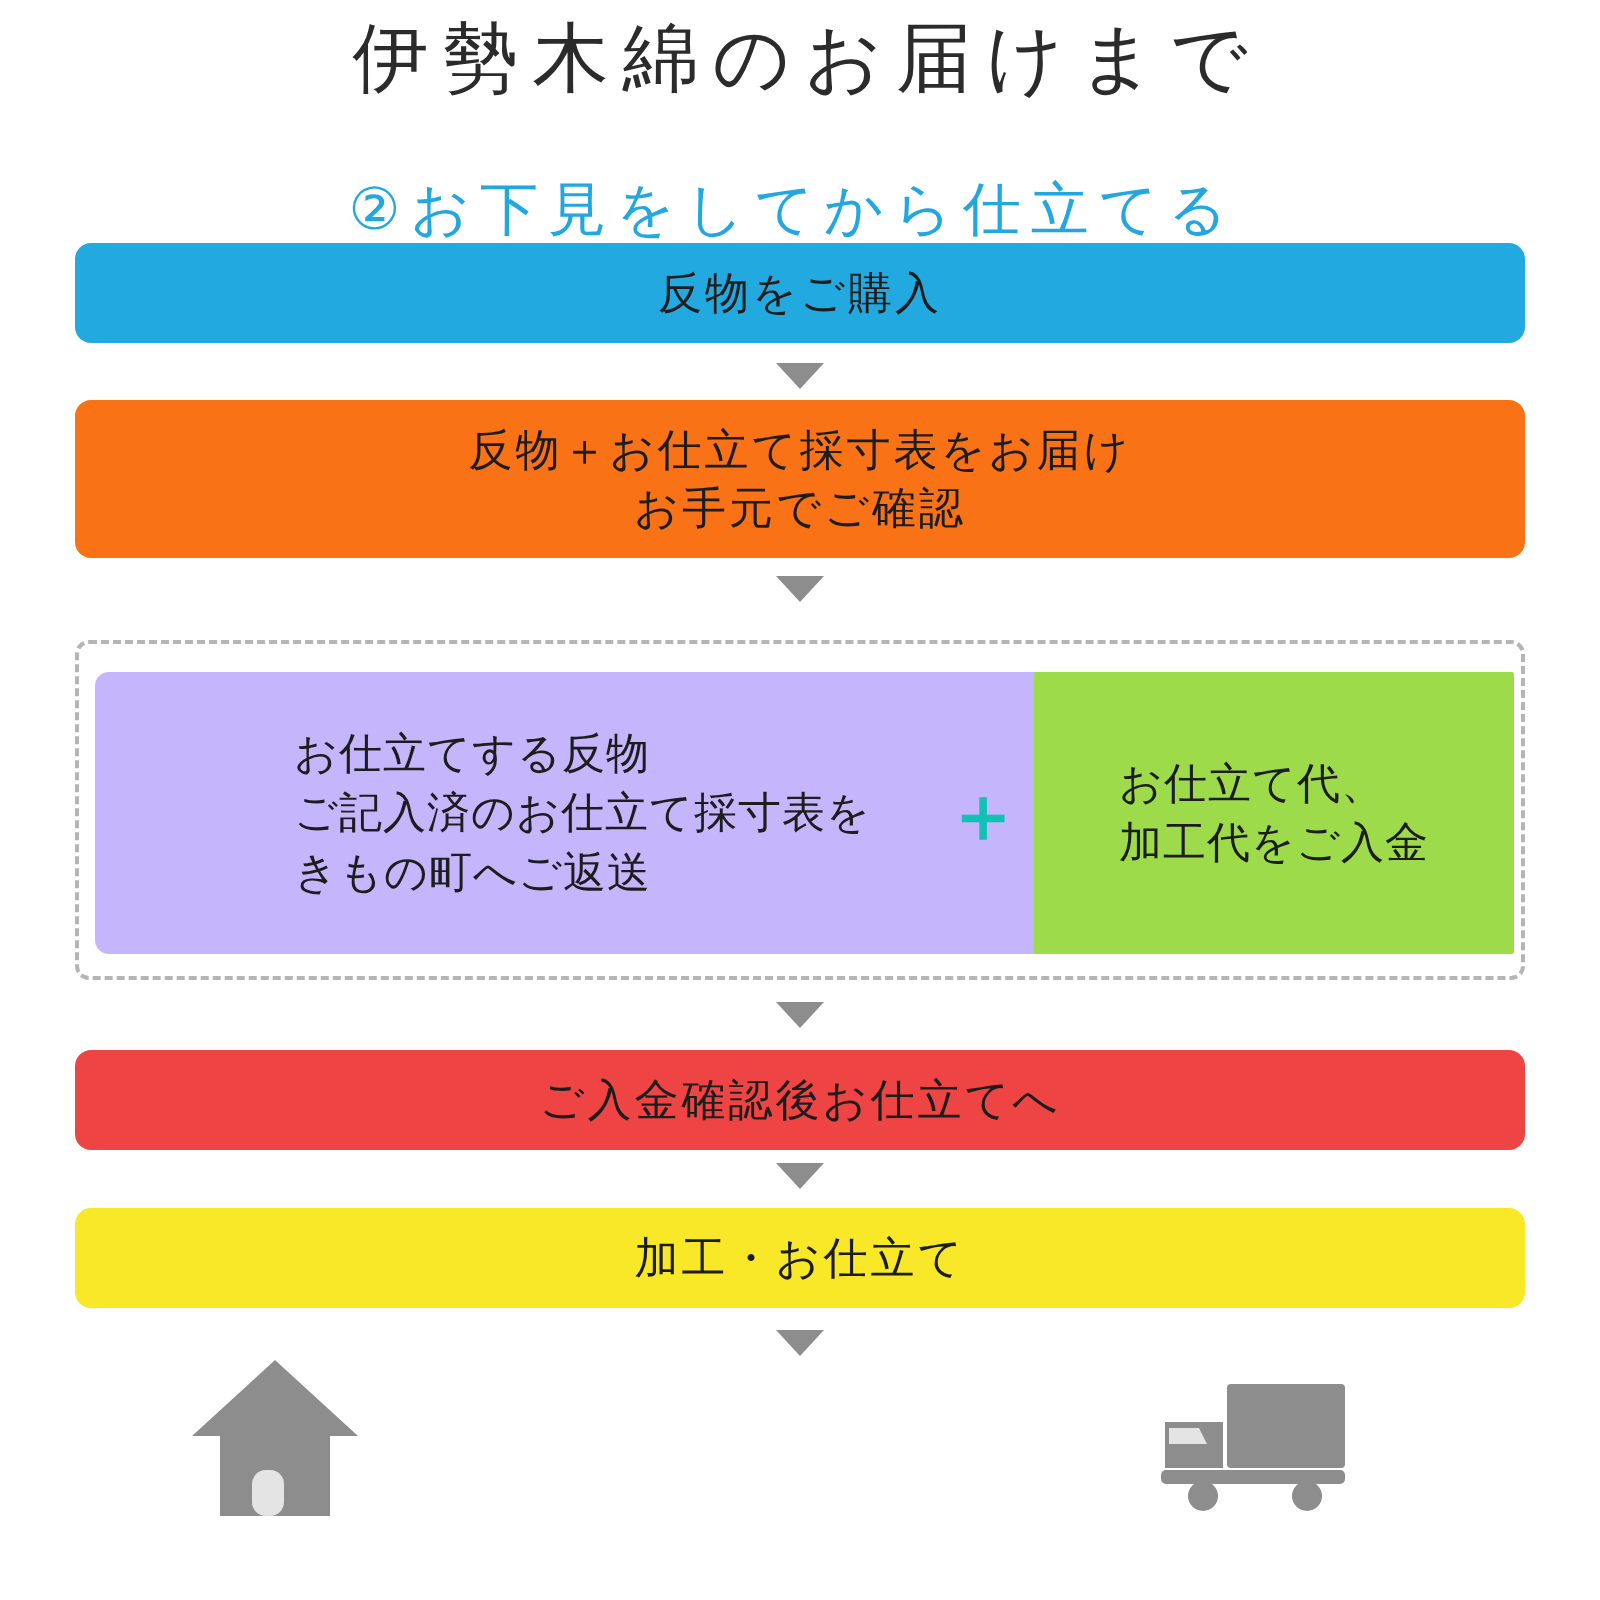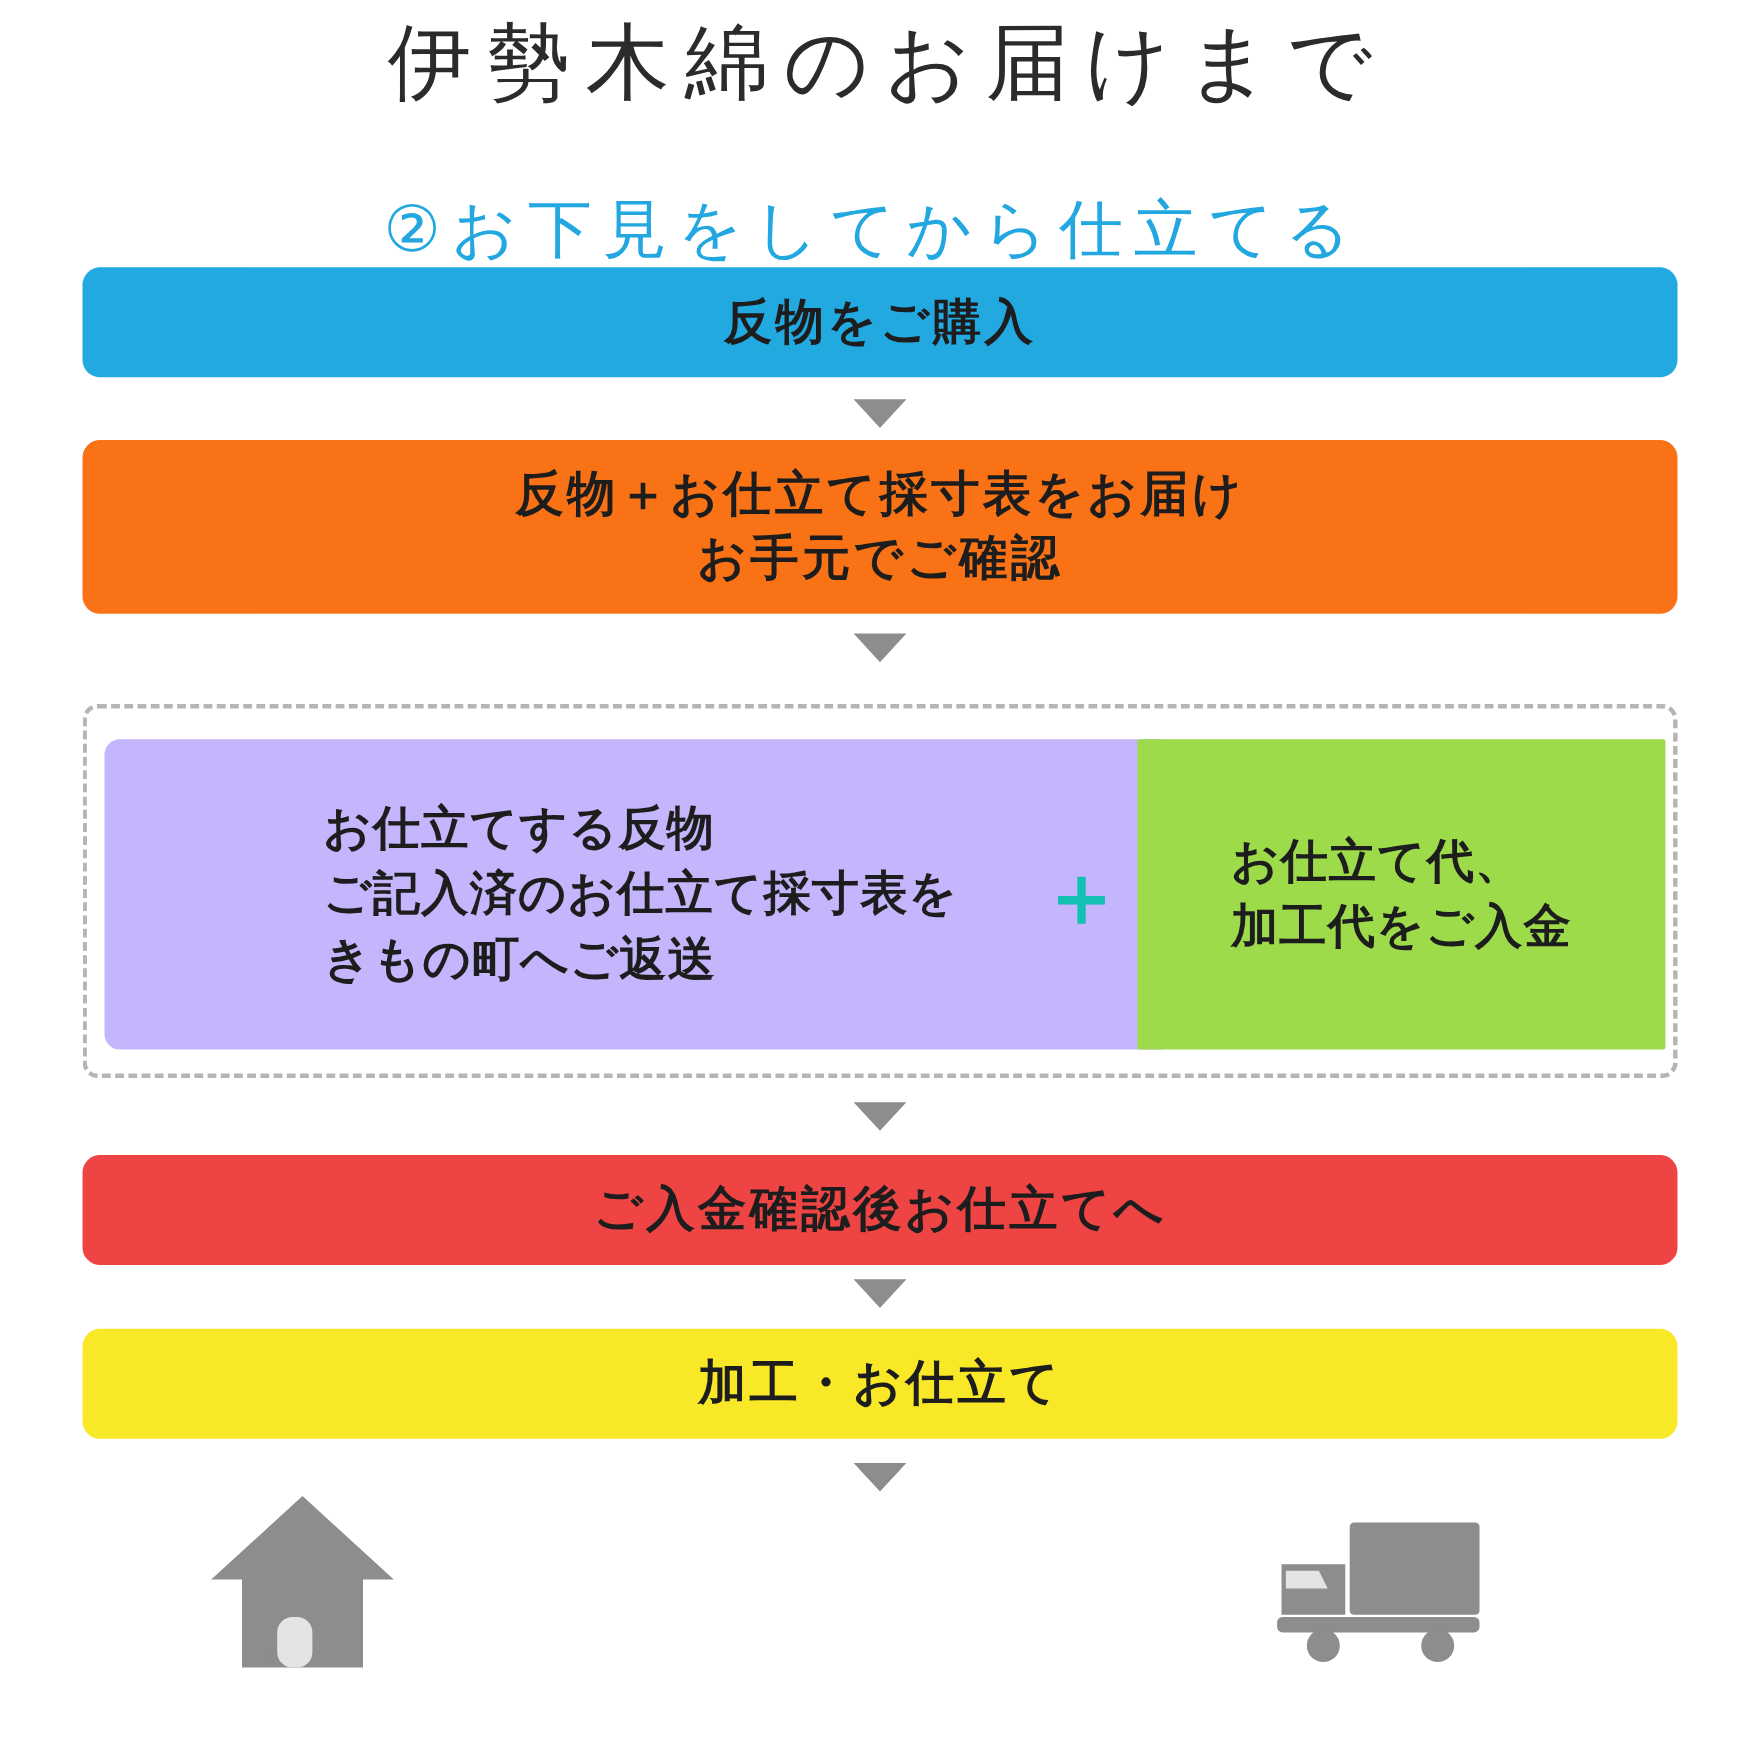--- a/index.html
+++ b/index.html
@@ -59,21 +59,21 @@
     display: flex;
     align-items: center;
     justify-content: center;
     text-align: center;
     box-sizing: border-box;
   }
   .bar-text {
     font-size: 44px;
     line-height: 1.32;
     letter-spacing: 3px;
-    font-weight: 700;
+    font-weight: 400;
     color: #1d1d1d;
     white-space: pre-line;
   }
 
   #bar-purchase {
     top: 243px;
     height: 100px;
     background: #22a9e0;
   }
   #bar-deliver {

